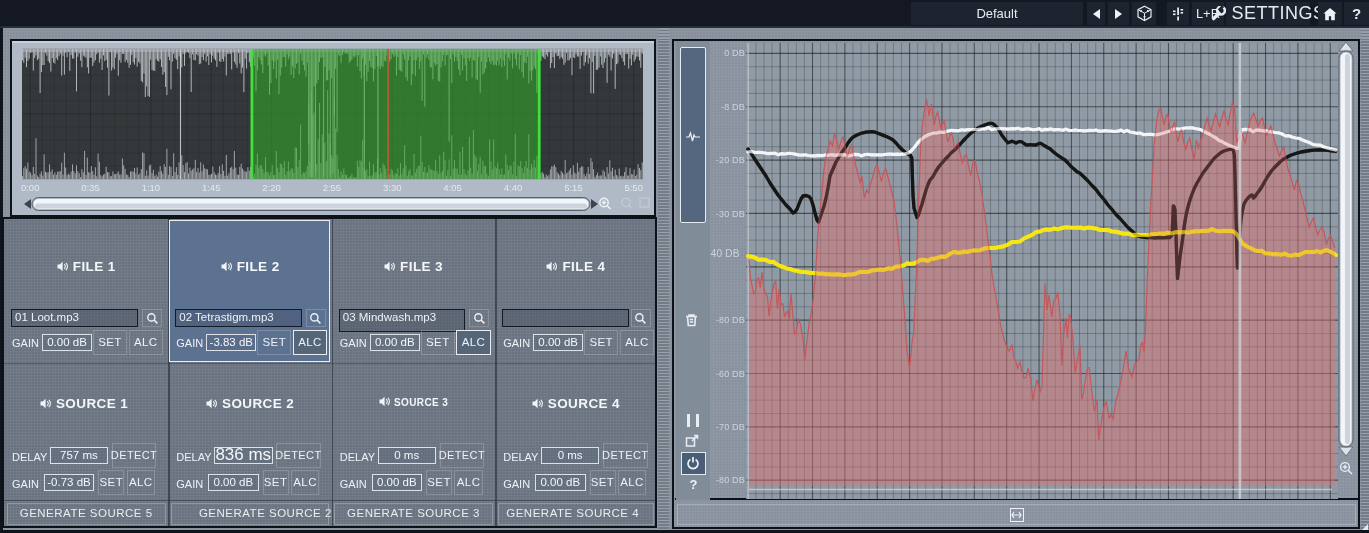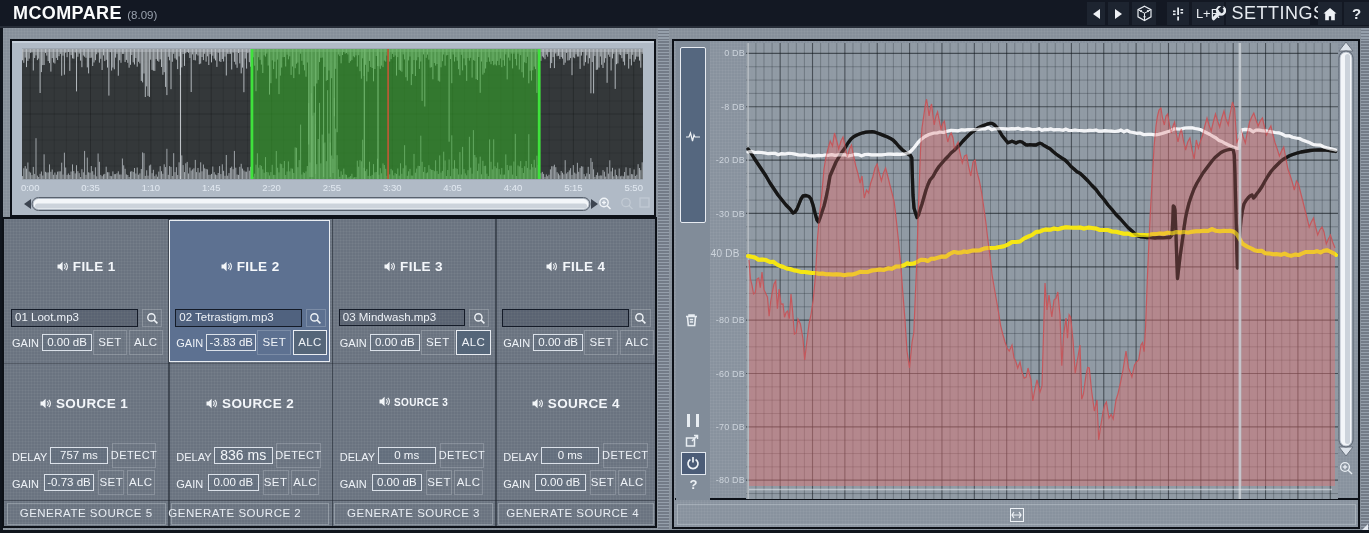--- a/index.html
+++ b/index.html
@@ -6,21 +6,21 @@
 body { font-family:"Liberation Sans", sans-serif; background:#10151d; position:relative; }
 .tex { background-image:
   repeating-linear-gradient(0deg, rgba(255,255,255,0.045) 0 1px, transparent 1px 3px),
   repeating-linear-gradient(90deg, rgba(255,255,255,0.045) 0 1px, transparent 1px 3px); }
 </style></head>
 <body>
 
 <div class="tex" style="position:absolute;left:3px;top:26px;width:1363px;height:504px;background-color:#868f9a"></div>
 
 <div style="position:absolute;left:0;top:0;width:1369px;height:26px;background:#131823">
-  <div style="position:absolute;left:13px;top:3px;font-size:18px;font-weight:bold;color:#fbfcfd;letter-spacing:0.4px">MCOMPARE <span style="font-weight:normal;font-size:11.5px;color:#99a1ad;letter-spacing:0">(8.09)</span></div>
+  <div style="position:absolute;left:911px;top:2px;width:172px;height:23px;background:#1d2430;display:flex;align-items:center;justify-content:center;font-size:13px;color:#e7ebf0">Default</div>
   <div style="position:absolute;left:1087px;top:2px;width:18px;height:23px;background:#1d2430;display:flex;align-items:center;justify-content:center;font-size:13px;color:#e7ebf0">
       <svg width="11" height="12" viewBox="0 0 11 12">
         <path d="M9 1 2 6l7 5z" fill="#eef1f5"></path>
       </svg>
     </div>
   <div style="position:absolute;left:1108px;top:2px;width:21px;height:23px;background:#1d2430;display:flex;align-items:center;justify-content:center;font-size:13px;color:#e7ebf0">
       <svg width="11" height="12" viewBox="0 0 11 12">
         <path d="M2 1l7 5-7 5z" fill="#eef1f5"></path>
       </svg>
     </div>
@@ -231,33 +231,33 @@
     <div style="position:absolute;left:257.3px;top:330.0px;width:34.0px;height:24.5px;border:1px solid rgba(230,236,243,0.22);display:flex;align-items:center;justify-content:center;font-size:11.5px;color:#eef2f7;letter-spacing:0.4px">SET</div>
   </div>
 <div style="z-index:4;position:absolute">
     <div style="position:absolute;left:292.8px;top:330.0px;width:34.5px;height:24.5px;background:#556679;border:1.4px solid #e9edf2;display:flex;align-items:center;justify-content:center;font-size:11.5px;color:#eef2f7;letter-spacing:0.4px">ALC</div>
   </div>
 <div style="position:absolute;left:168.3px;top:396px;width:163.5px;text-align:center;font-size:13.5px;font-weight:bold;color:#f3f6fa;letter-spacing:0.4px"><svg width="12" height="11" viewBox="0 0 12 11" style="vertical-align:-1px">
       <path d="M0.5 3.5h2.2L5.6 0.8v9.4L2.7 7.5H0.5z" fill="#f2f5f8"></path>
       <path d="M7.2 3.2a3 3 0 0 1 0 4.6M8.8 1.8a5 5 0 0 1 0 7.4" stroke="#f2f5f8" stroke-width="1.1" fill="none"></path>
     </svg> SOURCE 2</div>
 <div style="position:absolute;left:176.3px;top:450.5px;font-size:11px;color:#eef2f7">DELAY</div>
-<div style="position:absolute;left:214.0px;top:446.5px;width:58.5px;height:17.5px;border:1.4px solid #dbe1e9;background:rgba(70,86,110,0.18);display:flex;align-items:center;justify-content:center;font-size:14px;color:#f3f6fa">836 ms</div>
+<div style="position:absolute;left:214.0px;top:446.5px;width:58.5px;height:17.5px;border:1.4px solid #dbe1e9;background:rgba(70,86,110,0.18);display:flex;align-items:center;justify-content:center;font-size:17px;color:#f3f6fa">836 ms</div>
 <div style="position:absolute;left:276.0px;top:443.0px;width:44.7px;height:24.5px;border:1px solid rgba(230,236,243,0.22);display:flex;align-items:center;justify-content:center;font-size:11px;color:#eef2f7;letter-spacing:0.4px">DETECT</div>
 <div style="position:absolute;left:176.3px;top:477.5px;font-size:11px;color:#eef2f7">GAIN</div>
 <div style="position:absolute;left:208.0px;top:473.5px;width:50.7px;height:17.5px;border:1.4px solid #dbe1e9;background:rgba(70,86,110,0.18);display:flex;align-items:center;justify-content:center;font-size:11.5px;color:#f3f6fa">0.00 dB</div>
 <div style="position:absolute;left:262.6px;top:470.0px;width:26.0px;height:24.5px;border:1px solid rgba(230,236,243,0.22);display:flex;align-items:center;justify-content:center;font-size:11.5px;color:#eef2f7;letter-spacing:0.4px">SET</div>
 <div style="position:absolute;left:290.9px;top:470.0px;width:28.4px;height:24.5px;border:1px solid rgba(230,236,243,0.22);display:flex;align-items:center;justify-content:center;font-size:11.5px;color:#eef2f7;letter-spacing:0.4px">ALC</div>
 <div style="position:absolute;left:170.8px;top:502.5px;width:158.5px;height:22px;border:1px solid rgba(235,240,245,0.28);box-sizing:border-box"></div>
-<div style="position:absolute;left:168.3px;top:507px;width:163.5px;text-align:left;font-size:11.5px;color:#e8edf3;letter-spacing:0.5px">GENERATE SOURCE 2</div>
+<div style="position:absolute;left:168.3px;top:507px;width:163.5px;text-align:right;font-size:11.5px;color:#e8edf3;letter-spacing:0.5px">GENERATE SOURCE 2</div>
 <div style="position:absolute;left:331.8px;top:259px;width:163.4px;text-align:center;font-size:13.5px;font-weight:bold;color:#f3f6fa;letter-spacing:0.4px"><svg width="12" height="11" viewBox="0 0 12 11" style="vertical-align:-1px">
       <path d="M0.5 3.5h2.2L5.6 0.8v9.4L2.7 7.5H0.5z" fill="#f2f5f8"></path>
       <path d="M7.2 3.2a3 3 0 0 1 0 4.6M8.8 1.8a5 5 0 0 1 0 7.4" stroke="#f2f5f8" stroke-width="1.1" fill="none"></path>
     </svg> FILE 3</div>
-<div style="position:absolute;left:338.8px;top:309px;width:126.5px;height:17px;border:1.6px solid #141b28;background:rgba(35,46,64,0.22);z-index:4;font-size:11.5px;color:#eef2f7;line-height:14.8px;padding-left:3px;box-sizing:border-box">03 Mindwash.mp3</div>
+<div style="position:absolute;left:338.8px;top:309px;width:126.5px;height:23px;border:1.6px solid #141b28;background:rgba(35,46,64,0.22);z-index:4;font-size:11.5px;color:#eef2f7;line-height:14.8px;padding-left:3px;box-sizing:border-box">03 Mindwash.mp3</div>
 <div style="position:absolute;left:469.2px;top:309px;width:20px;height:18px;border:1px solid rgba(230,236,243,0.22);display:flex;align-items:center;justify-content:center;z-index:4">
     <svg width="13" height="13" viewBox="0 0 13 13">
       <circle cx="5.4" cy="5.4" r="3.6" fill="none" stroke="#eef2f6" stroke-width="1.4"></circle>
       <line x1="8" y1="8" x2="11.4" y2="11.4" stroke="#eef2f6" stroke-width="1.6"></line>
     </svg>
   </div>
 <div style="position:absolute;left:339.8px;top:337px;font-size:11px;color:#eef2f7;z-index:4">GAIN</div>
 <div style="z-index:4;position:absolute">
     <div style="position:absolute;left:369.8px;top:333.5px;width:50.0px;height:17.5px;border:1.4px solid #dbe1e9;background:rgba(70,86,110,0.18);display:flex;align-items:center;justify-content:center;font-size:11.5px;color:#f3f6fa">0.00 dB</div>
   </div>

